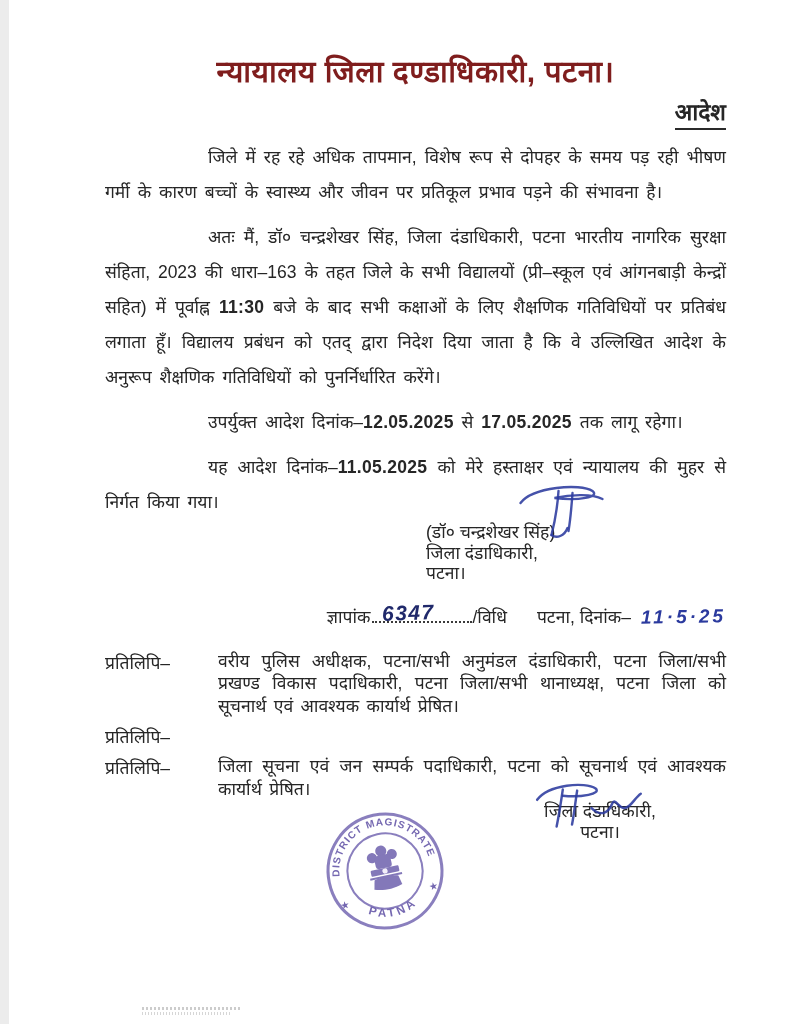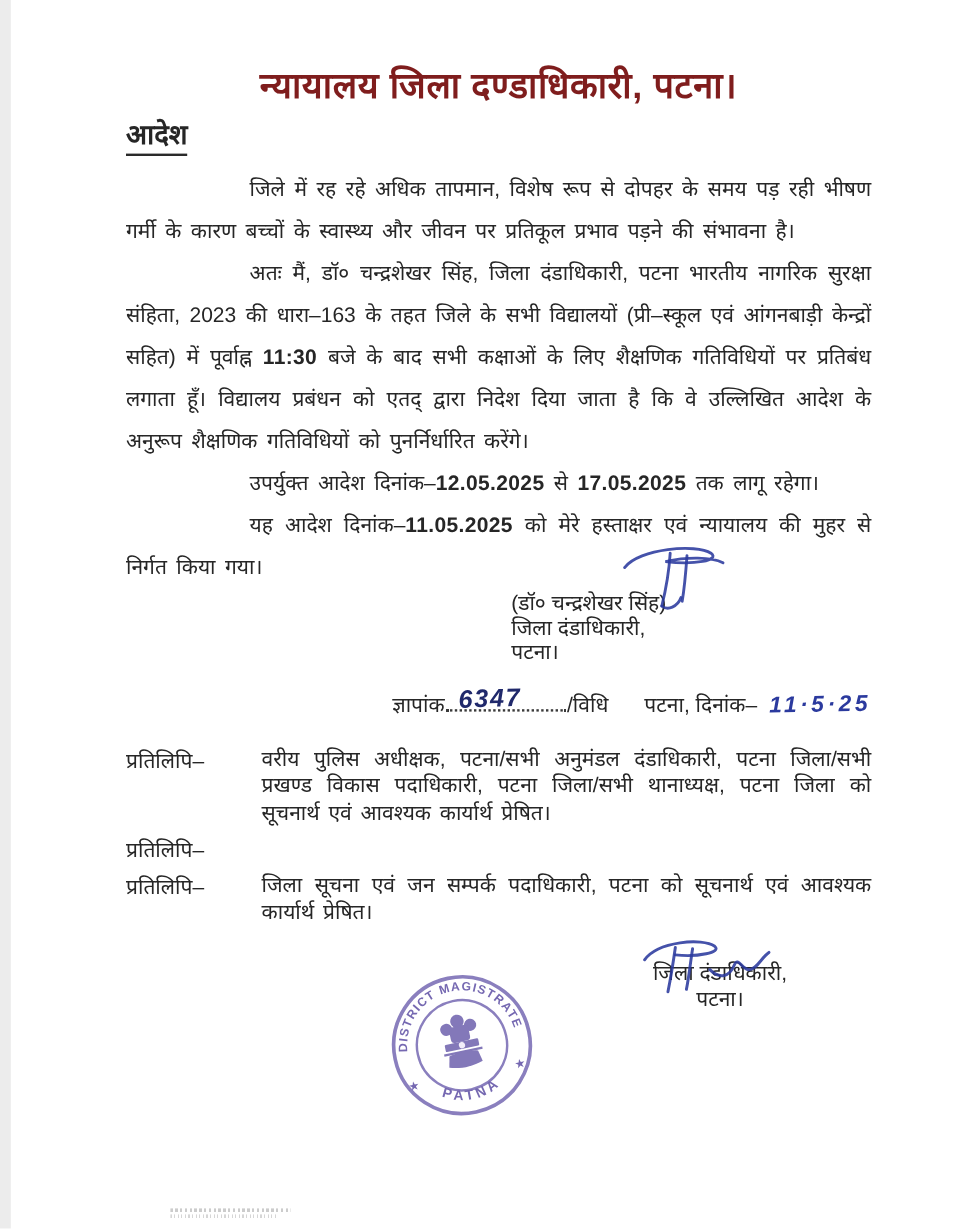--- a/index.html
+++ b/index.html
@@ -3,25 +3,25 @@
 <meta charset="utf-8">
 <style>
   html,body{margin:0;padding:0;background:#ffffff;}
   .page{
     position:relative;width:798px;height:1024px;background:#ffffff;overflow:hidden;
     font-family:"Liberation Sans","DejaVu Sans",sans-serif;color:#262626;
   }
   .edge-left{position:absolute;left:0;top:0;width:9px;height:1024px;background:#ececec;}
   .content{position:absolute;left:105px;top:50px;width:621px;}
   .title{margin:0;text-align:center;font-size:30px;font-weight:bold;color:#7f1d1d;letter-spacing:.5px;}
-  .subtitle-wrap{text-align:left;margin-top:4px;}
+  .subtitle-wrap{text-align:right;margin-top:4px;}
   .subtitle{display:inline-block;font-size:23px;font-weight:bold;border-bottom:2px solid #2a2a2a;padding-bottom:1px;}
   .para{margin:0;font-size:17.5px;line-height:35px;text-align:justify;word-spacing:3px;}
   .para.first{margin-top:10px;}
-  .indent{text-indent:103px;}
+  .indent{text-indent:103px;margin-top:10px;}
   .b{font-weight:bold;}
   .num{letter-spacing:.3px;}
   
   .sig-block{position:relative;margin:2px 30px 0 auto;width:270px;text-align:left;line-height:20.5px;font-size:17.5px;}
   .sig-scribble1{position:absolute;left:88px;top:-41px;width:96px;height:60px;pointer-events:none;}
   .sig-name{font-size:17.5px;}
   
   .memo-row{display:flex;align-items:baseline;margin:17px 0 6px 148px;font-size:17.5px;white-space:nowrap;justify-content:flex-end;}
   .dotline{display:inline-block;position:relative;width:100px;height:20px;border-bottom:2.2px dotted #3a3a3a;margin:0 1px;}
   .hand{color:#2b3a9e;font-style:italic;font-weight:bold;}

